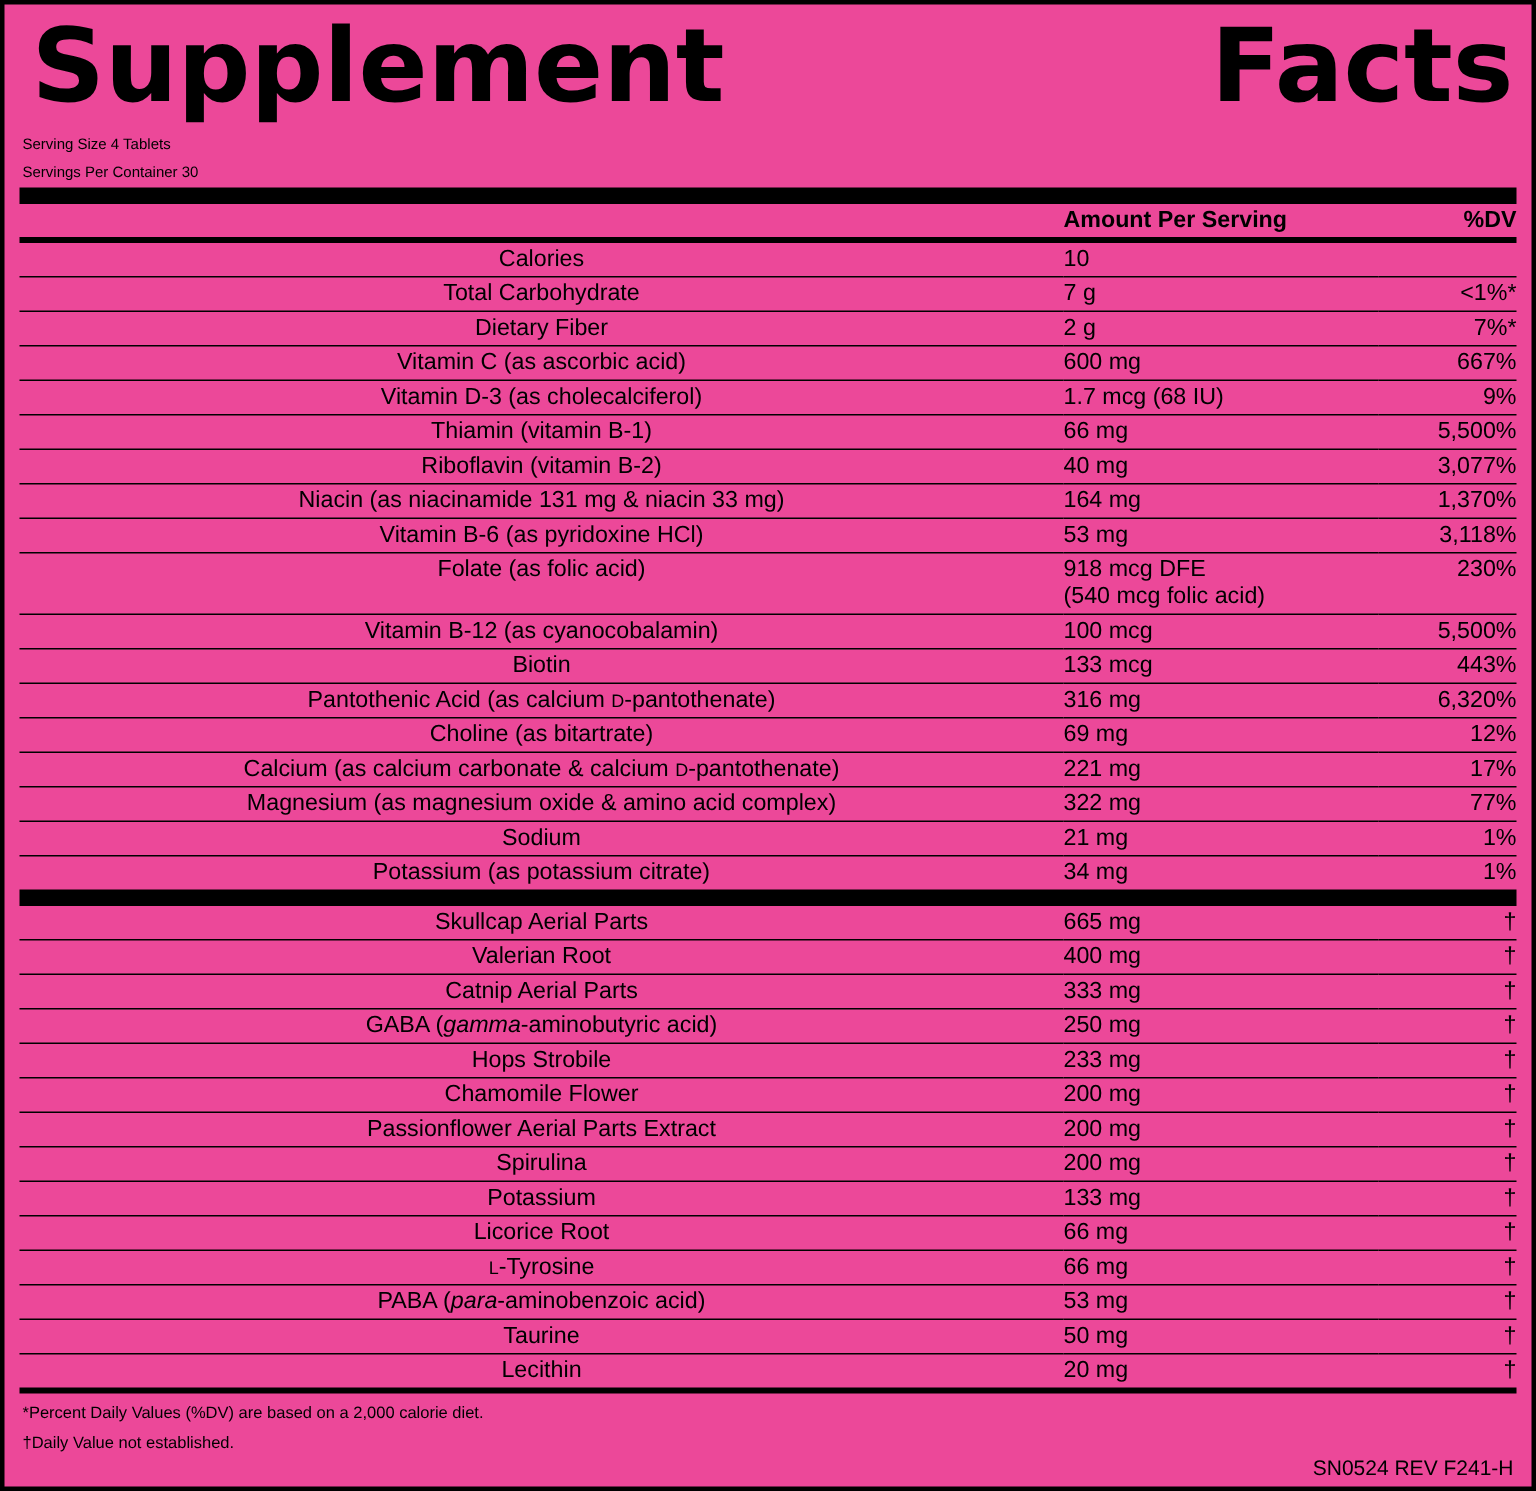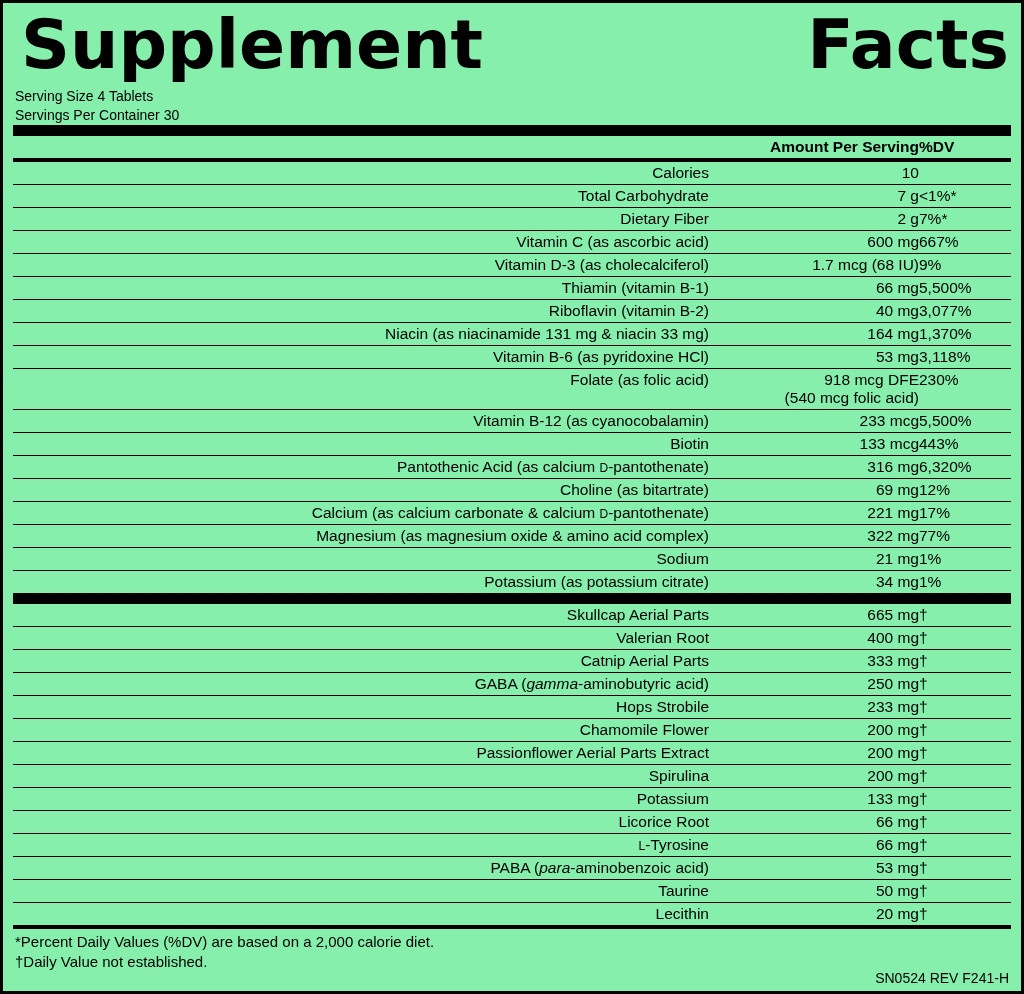--- a/index.html
+++ b/index.html
@@ -10,67 +10,66 @@
   body {
     font-family: "Liberation Sans", sans-serif;
     color: #000000;
     -webkit-font-smoothing: antialiased;
   }
   .panel {
     width: 1024px;
     height: 994px;
     box-sizing: border-box;
     position: relative;
-    background: #86efac;
+    background: #ec4899;
     border: 3px solid #000;
     padding: 4px 10px 17px 10px;
   }
   .title {
     font-family: "DejaVu Sans", sans-serif;
     font-weight: bold;
     font-size: 68px;
     line-height: 76px;
     letter-spacing: 0px;
     display: flex;
     justify-content: space-between;
     padding: 0 2px 0 8px;
     white-space: pre;
   }
   .serving-lines {
-    font-size: 14px;
+    font-size: 10px;
     line-height: 19px;
     margin-top: 4px;
     padding-left: 2px;
   }
   table.facts {
     width: 100%;
     border-collapse: collapse;
     font-size: 15.5px;
   }
   table.facts td {
     padding: 2px 0 2px 0;
     vertical-align: top;
     border-bottom: 1px solid #000;
   }
   table.facts tr:last-child td {
     border-bottom: none;
   }
   td.nutrient {
-    text-align: right;
+    text-align: center;
     padding-left: 2px;
     white-space: nowrap;
   }
   td.amount {
-    text-align: right;
     white-space: pre-line;
     padding-right: 4px;
     width: 210px;
   }
   td.dv {
-    text-align: left;
+    text-align: right;
     width: 92px;
     padding-right: 4px;
     white-space: nowrap;
   }
   .hdr td {
     font-weight: bold;
     border-bottom: none;
     padding-bottom: 3px;
     padding-top: 2px;
   }
@@ -80,21 +79,21 @@
   }
   .smallcap {
     font-size: 12px;
     text-transform: uppercase;
     vertical-align: baseline;
   }
   .ital {
     font-style: italic;
   }
   .footnotes {
-    font-size: 15px;
+    font-size: 11px;
     line-height: 20px;
     padding-left: 2px;
     padding-top: 3px;
   }
   .code {
     position: absolute;
     right: 12px;
     bottom: 5px;
     font-size: 14px;
     margin-top: 24px;
@@ -186,21 +185,21 @@
           <td class="dv">3,118%</td>
         </tr>
         <tr>
           <td class="nutrient">Folate (as folic acid)</td>
           <td class="amount">918 mcg DFE
 (540 mcg folic acid)</td>
           <td class="dv">230%</td>
         </tr>
         <tr>
           <td class="nutrient">Vitamin B-12 (as cyanocobalamin)</td>
-          <td class="amount">233 mcg</td>
+          <td class="amount">100 mcg</td>
           <td class="dv">5,500%</td>
         </tr>
         <tr>
           <td class="nutrient">Biotin</td>
           <td class="amount">133 mcg</td>
           <td class="dv">443%</td>
         </tr>
         <tr>
           <td class="nutrient">Pantothenic Acid (as calcium <span class="smallcap">d</span>-pantothenate)</td>
           <td class="amount">316 mg</td>

